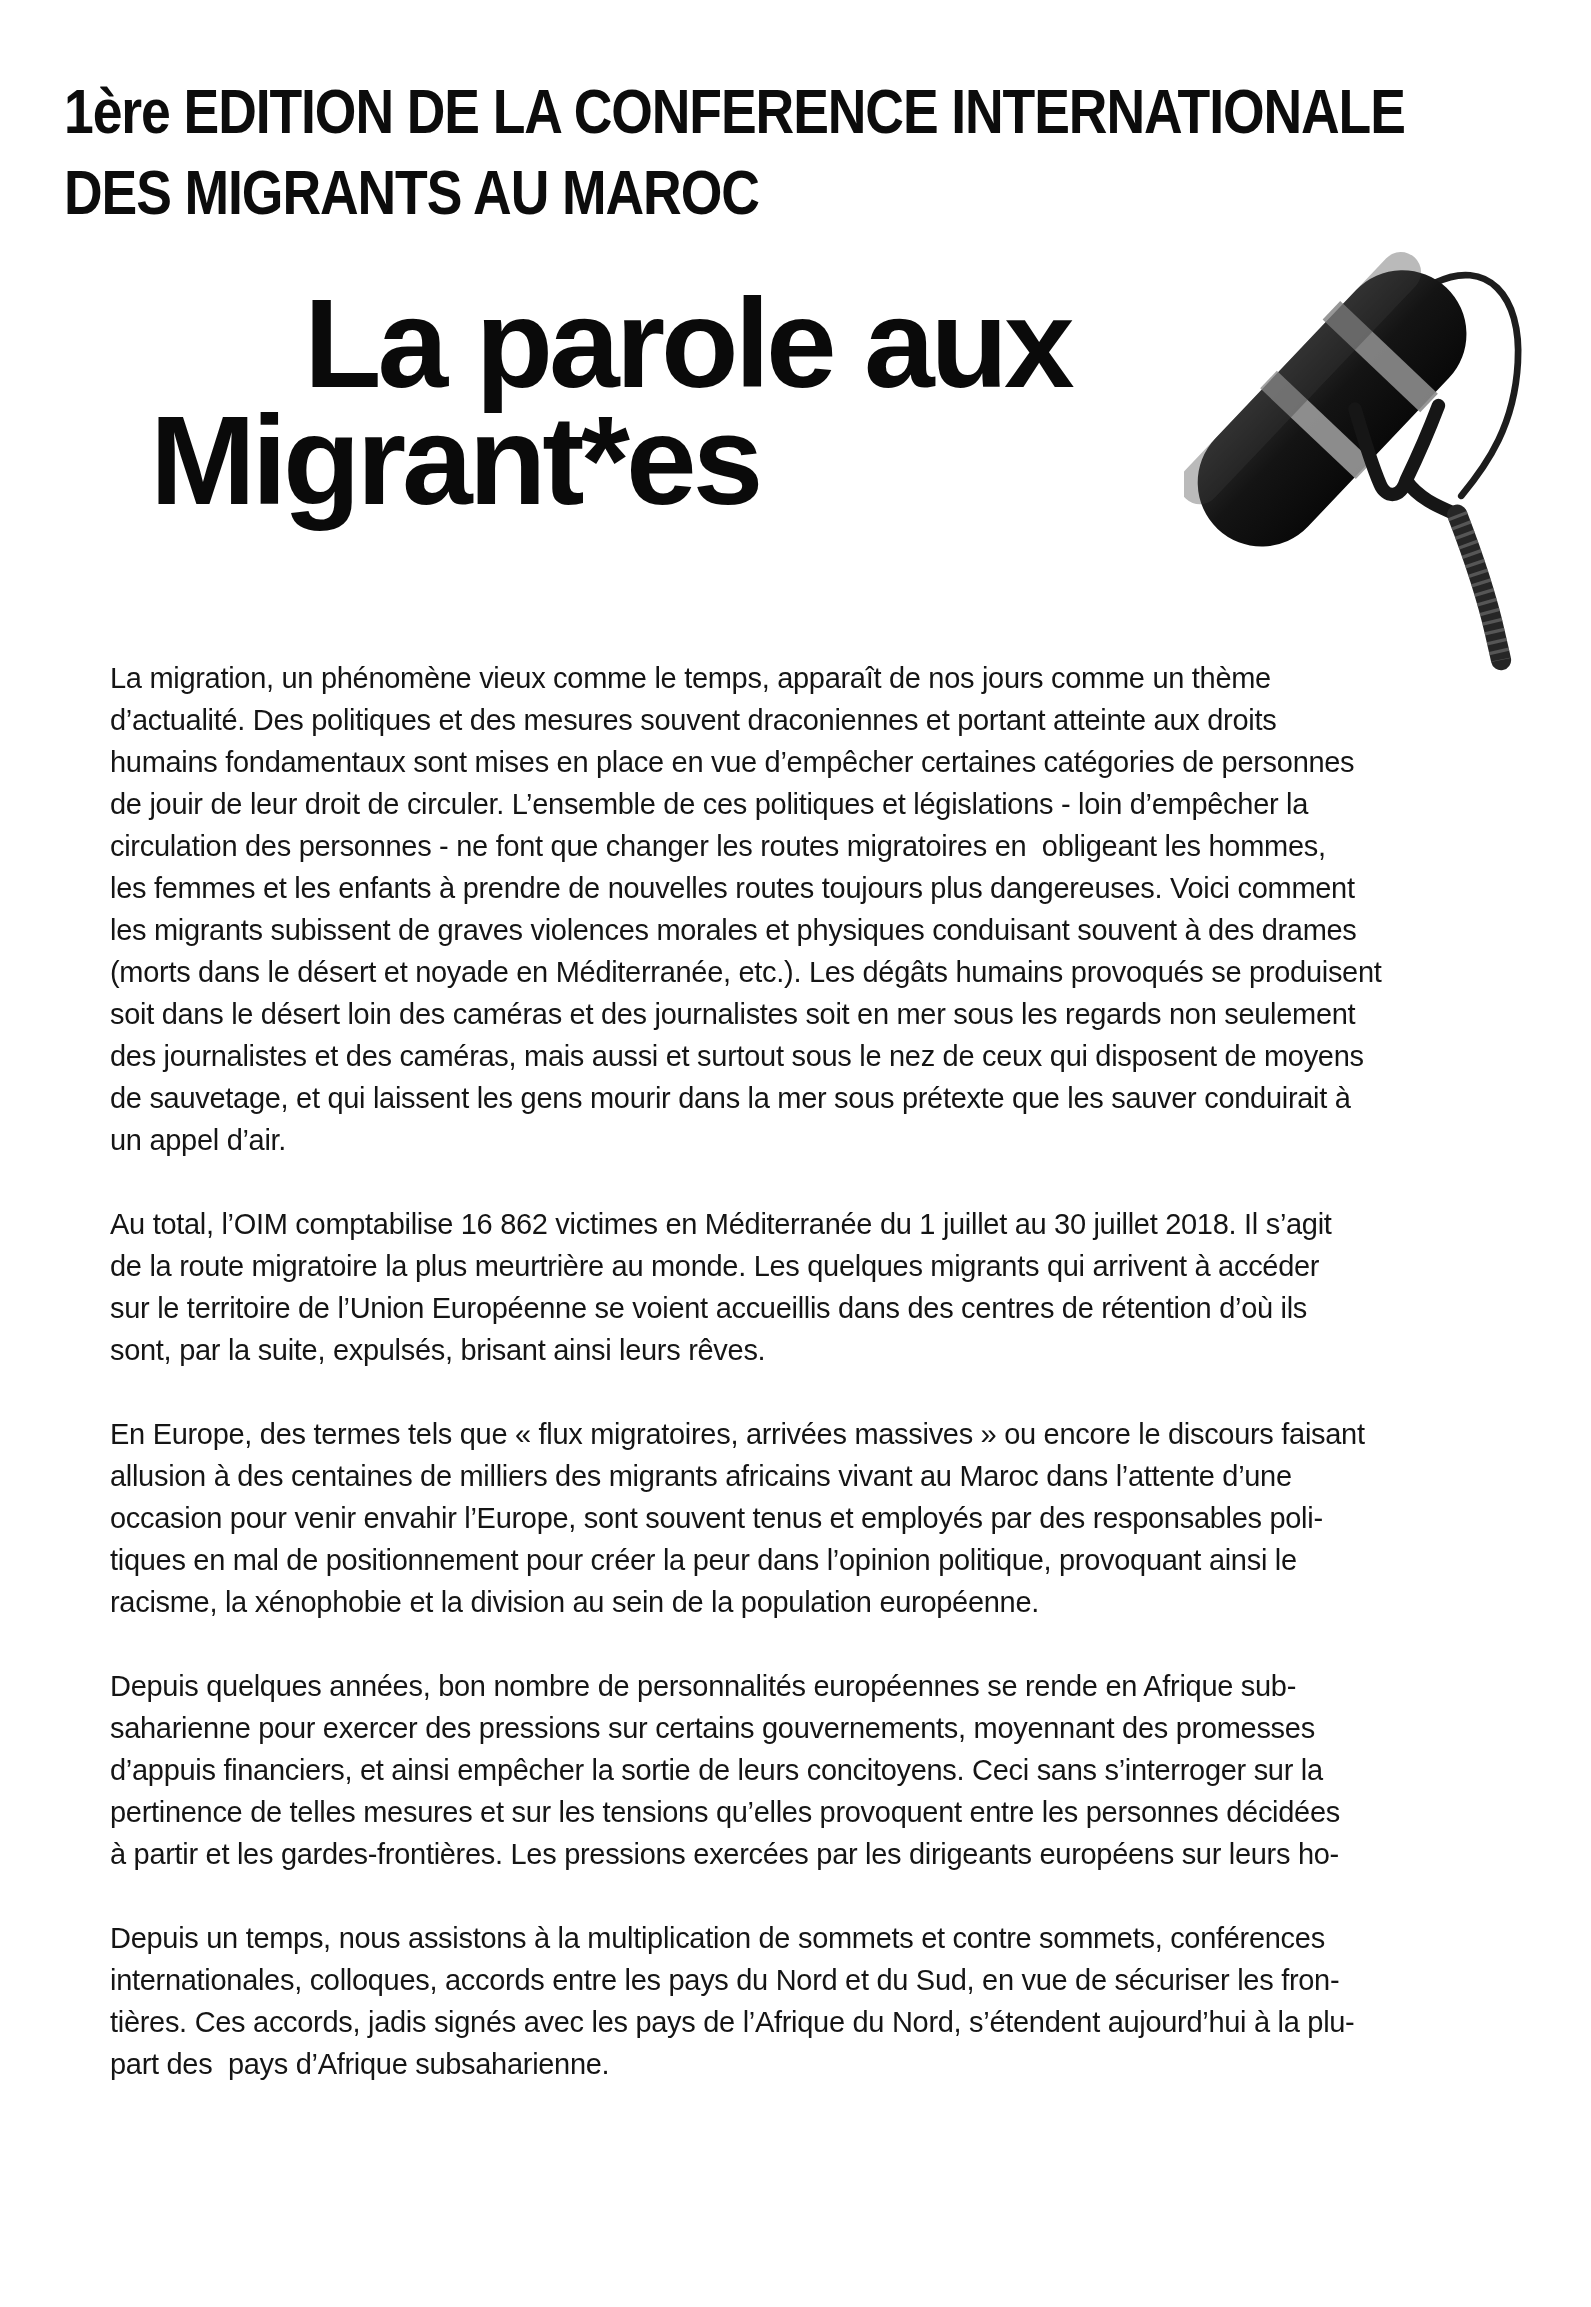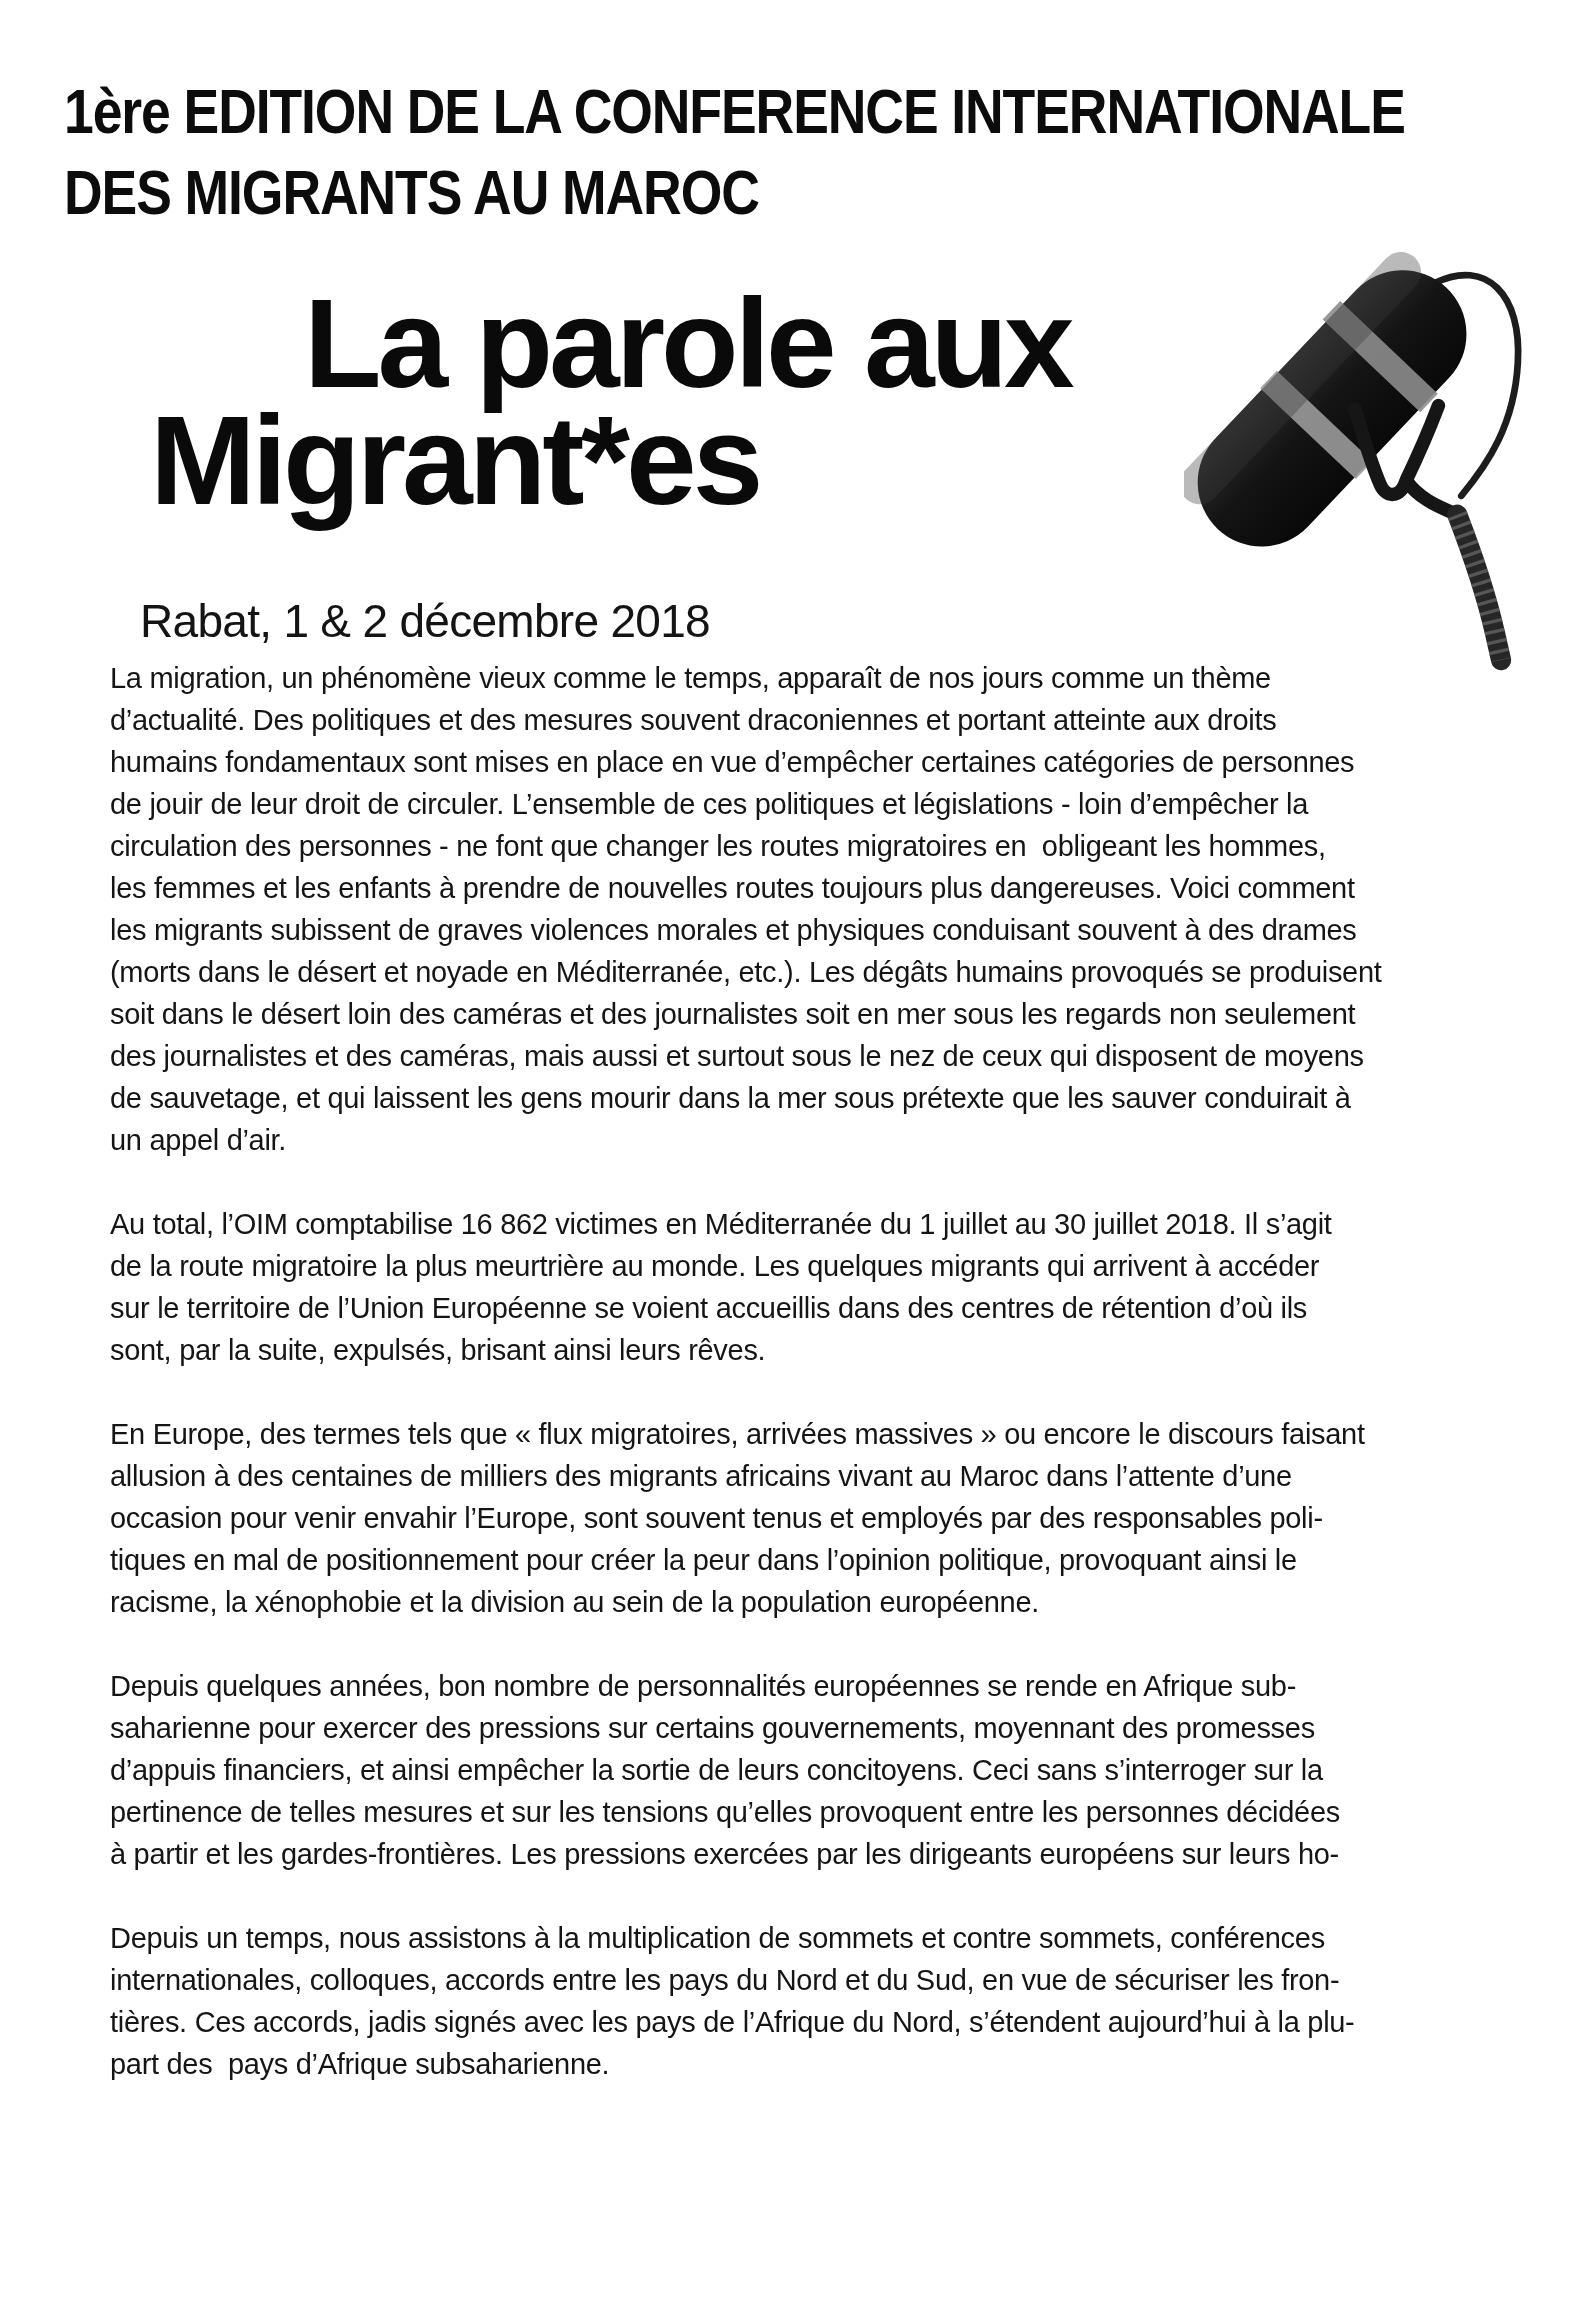--- a/index.html
+++ b/index.html
@@ -113,21 +113,20 @@
       <rect x="306" y="137" width="38" height="200" fill="#8c8c8c" opacity="0.9"></rect>
       <rect x="-27" y="143" width="494" height="60" rx="30" fill="#3a3a3a" opacity="0.35"></rect>
     </g>
 
     <path d="M 254 239 C 268 286, 278 320, 291 350 M 378 234 C 362 276, 344 316, 330 345 M 291 350 C 300 372, 322 372, 330 345 C 348 372, 378 384, 406 396" fill="none" stroke="#161616" stroke-width="20" stroke-linecap="round" stroke-linejoin="round"></path>
 
     <path d="M 406 396 C 426 448, 448 510, 462 572 C 466 590, 469 602, 471 612" fill="none" stroke="#262626" stroke-width="30" stroke-linecap="round"></path>
     <path d="M 406 396 C 426 448, 448 510, 462 572 C 466 590, 469 602, 471 612" fill="none" stroke="#7d7d7d" stroke-width="30" stroke-linecap="butt" stroke-dasharray="5 10" opacity="0.55"></path>
   </svg>
 
-  <div class="date">Rabat, 1 &amp; 2 décembre 2018</div>
 
   <div class="bodytext">
     <p>La migration, un phénomène vieux comme le temps, apparaît de nos jours comme un thème
 d’actualité. Des politiques et des mesures souvent draconiennes et portant atteinte aux droits
 humains fondamentaux sont mises en place en vue d’empêcher certaines catégories de personnes
 de jouir de leur droit de circuler. L’ensemble de ces politiques et législations - loin d’empêcher la
 circulation des personnes - ne font que changer les routes migratoires en  obligeant les hommes,
 les femmes et les enfants à prendre de nouvelles routes toujours plus dangereuses. Voici comment
 les migrants subissent de graves violences morales et physiques conduisant souvent à des drames
 (morts dans le désert et noyade en Méditerranée, etc.). Les dégâts humains provoqués se produisent

